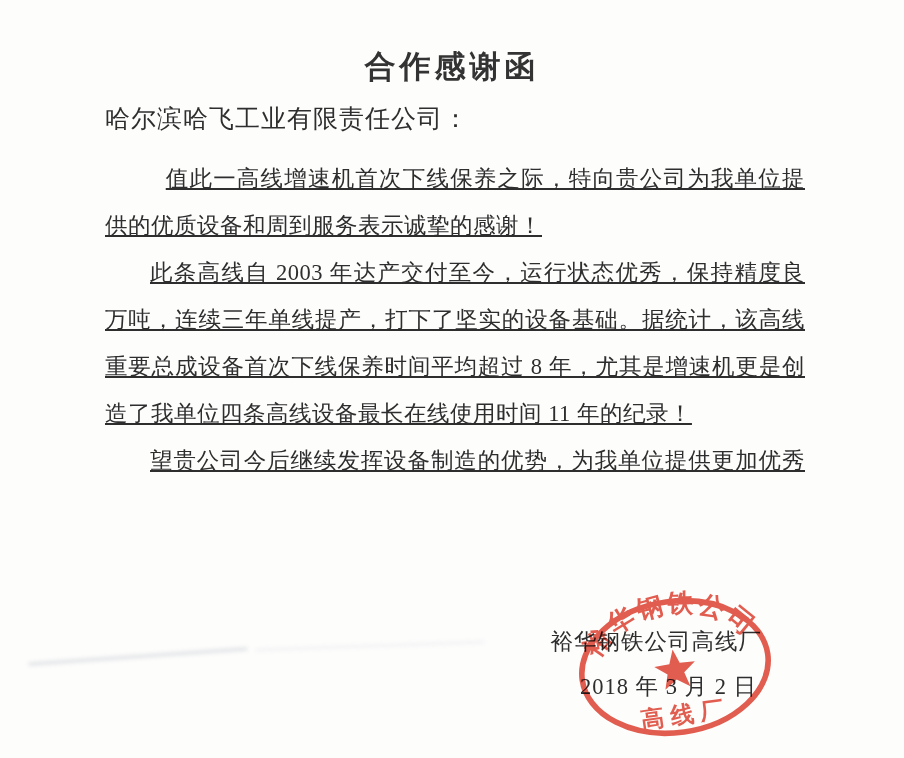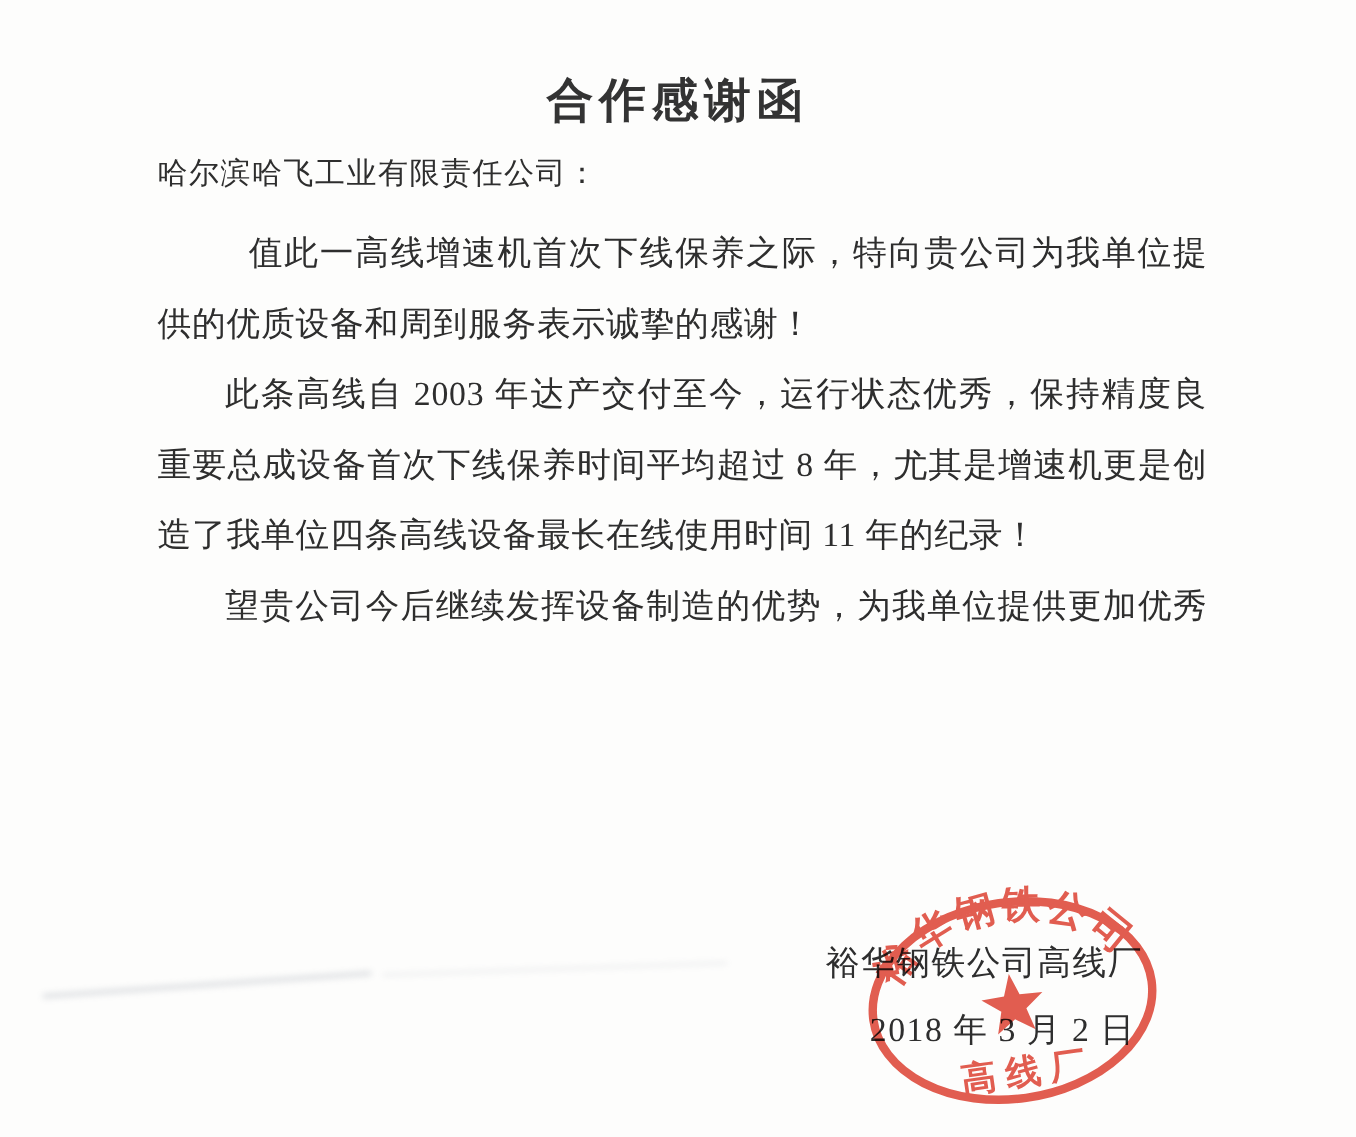--- a/index.html
+++ b/index.html
@@ -12,24 +12,24 @@
     color:#2e2e2e;
   }
   .title{
     position:absolute;top:46px;left:0;width:100%;
     text-align:center;
     font-size:31px;font-weight:700;letter-spacing:4px;
     color:#333;
   }
   .salutation{
     position:absolute;top:102px;left:105px;
-    font-size:20px;letter-spacing:1px;
+    font-size:25px;letter-spacing:1px;
   }
   .body-block{
-    position:absolute;top:145px;left:105px;width:700px;
+    position:absolute;top:155px;left:105px;width:700px;text-decoration:underline;
   }
   .line{
     height:47px;line-height:47px;
     font-size:22.5px;
     white-space:nowrap;
     text-align:justify;
     text-align-last:justify;
     letter-spacing:0.5px;
   }
   .line.para-end{
@@ -75,20 +75,21 @@
 <div class="page">
 
   <div class="title">合作感谢函</div>
 
   <div class="salutation">哈尔滨哈飞工业有限责任公司：</div>
 
   <div class="body-block">
     <div class="line indent-lg">值此一高线增速机首次下线保养之际，特向贵公司为我单位提</div>
     <div class="line para-end">供的优质设备和周到服务表示诚挚的感谢！</div>
     <div class="line indent">此条高线自 2003 年达产交付至今，运行状态优秀，保持精度良</div>
+    <div class="line">万吨，连续三年单线提产，打下了坚实的设备基础。据统计，该高线</div>
     <div class="line">重要总成设备首次下线保养时间平均超过 8 年，尤其是增速机更是创</div>
     <div class="line para-end">造了我单位四条高线设备最长在线使用时间 11 年的纪录！</div>
     <div class="line indent">望贵公司今后继续发挥设备制造的优势，为我单位提供更加优秀</div>
   </div>
 
   <div class="signature">裕华钢铁公司高线厂</div>
 
   <div class="date">2018 年 3 月 2 日</div>
 
   <div class="stamp">

